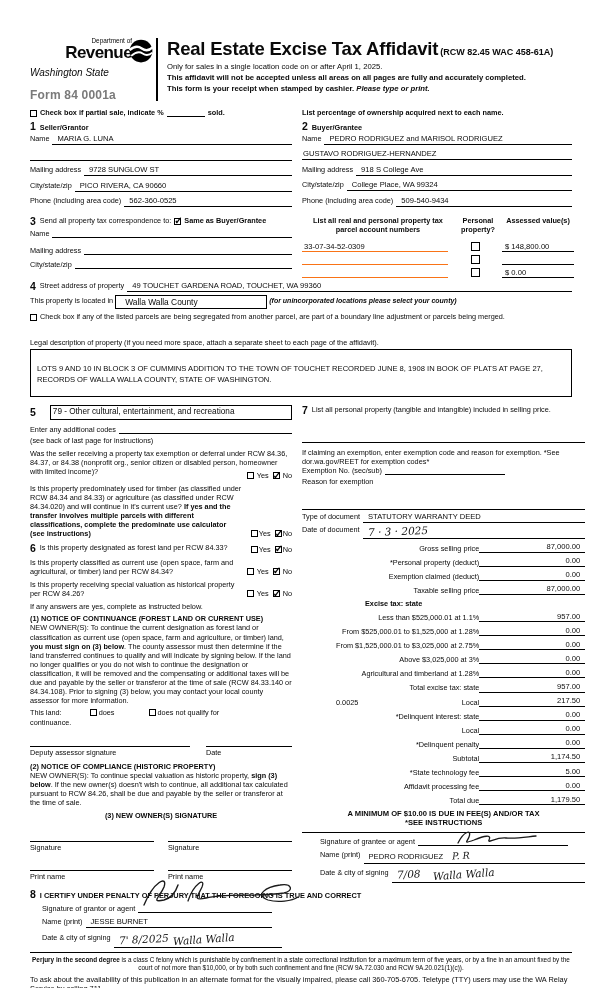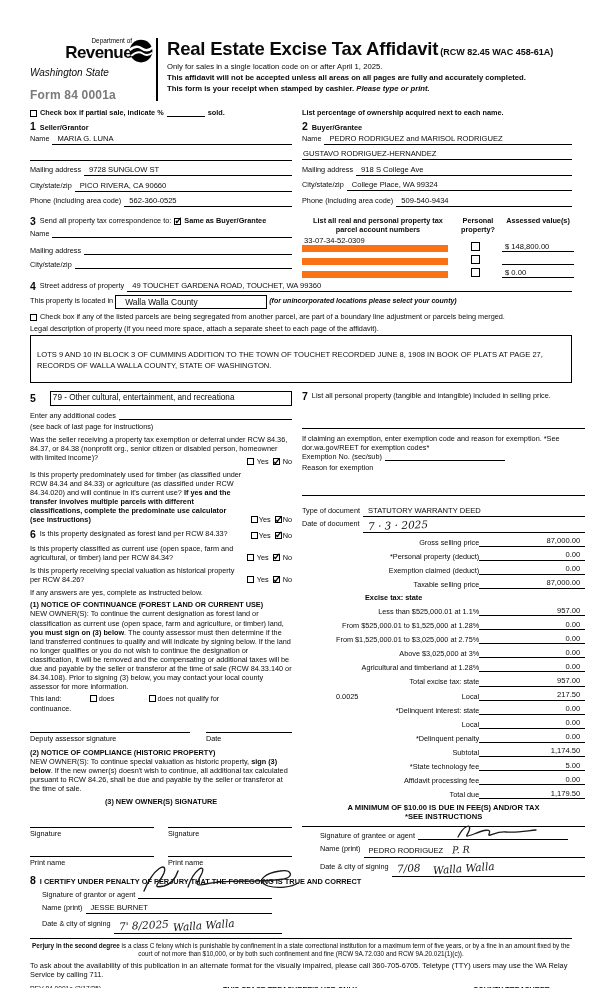--- a/index.html
+++ b/index.html
@@ -35,21 +35,21 @@
 
 .cols{display:flex}
 .lcol{width:262px;flex:none}
 .gap{width:10px;flex:none}
 .rcol{flex:1}
 .secnum{font-size:10.5px;font-weight:bold;padding-right:4px;flex:none;line-height:1}
 
 .pt-h{display:flex;text-align:center;font-weight:bold;margin-bottom:5px}
 .pt-c1{width:152px;flex:none}.pt-c2{width:48px;flex:none}.pt-c3{width:72px;flex:none}
 .prow{display:flex;align-items:flex-end;height:13px}
-.pnum{width:146px;border-bottom:7px solid #f97316;font-size:7.6px;padding-left:2px}
+.pnum{width:146px;border-bottom:1px solid #f97316;font-size:7.6px;padding-left:2px}
 .pcb{width:54px;text-align:center}
 .pcb .cb{width:9px;height:9px}
 .pval{width:72px;border-bottom:1px solid #000;font-size:7.6px;padding-left:3px}
 
 .countybox{display:inline-block;border:1px solid #000;width:152px;font-size:8.4px;padding:1px 9px;vertical-align:-2px}
 .legalbox{border:1.2px solid #000;height:48px;padding:13px 5px 2px 6px;font-size:7.6px;line-height:1.55;margin-top:2px}
 
 .codebox{border:1px solid #000;font-size:8.2px;padding:1.5px 2px;white-space:nowrap;overflow:hidden;flex:1}
 .q{display:flex;margin-bottom:4px}
 .qtxt{flex:1}
@@ -230,21 +230,21 @@
     <div class="frow" style="margin-bottom:3px">
       <span class="secnum">4</span>
       <span class="flabel">Street address of property</span>
       <span class="fval">49 TOUCHET GARDENA ROAD, TOUCHET, WA 99360</span>
     </div>
     <div style="margin-bottom:3px">
       <span>This property is located in</span>
       <span class="countybox">Walla Walla County</span>
       <span class="b i" style="font-size:7px">(for unincorporated locations please select your county)</span>
     </div>
-    <div style="display:flex;align-items:center;margin-bottom:2px">
+    <div style="display:flex;align-items:center;margin-bottom:16px">
       <span class="cb" style="margin-top:1px"></span>
       <span style="padding-left:3px">Check box if any of the listed parcels are being segregated from another parcel, are part of a boundary line adjustment or parcels being merged.</span>
     </div>
     <div>Legal description of property (if you need more space, attach a separate sheet to each page of the affidavit).</div>
     <div class="legalbox">LOTS 9 AND 10 IN BLOCK 3 OF CUMMINS ADDITION TO THE TOWN OF TOUCHET RECORDED JUNE 8, 1908 IN BOOK  OF PLATS AT PAGE 27, RECORDS OF WALLA WALLA COUNTY, STATE OF WASHINGTON.</div>
   </div>
 
   <div class="cols" style="margin-top:8px">
 
     <div class="lcol" style="position:relative">
@@ -363,21 +363,21 @@
       </div>
       <div class="sigline" style="margin-top:18px"></div>
       <div style="margin-top:5px">If claiming an exemption, enter exemption code and reason for exemption. *See dor.wa.gov/REET for exemption codes*</div>
       <div class="frow" style="margin-bottom:1px">
         <span class="flabel">Exemption No. (sec/sub)</span>
         <span class="fval" style="max-width:120px"></span>
       </div>
       <div>Reason for exemption</div>
       <div class="sigline" style="margin-top:14px"></div>
 
-      <div class="frow" style="margin-top:10px;margin-bottom:2px">
+      <div class="frow" style="margin-top:2px;margin-bottom:2px">
         <span class="flabel">Type of document</span>
         <span class="fval">STATUTORY WARRANTY DEED</span>
       </div>
       <div class="frow" style="margin-bottom:3px">
         <span class="flabel">Date of document</span>
         <span class="fval"><span class="hw" style="font-size:10.5px;transform:rotate(-2deg)">7 · 3 · 2025</span></span>
       </div>
 
       <div>
 

